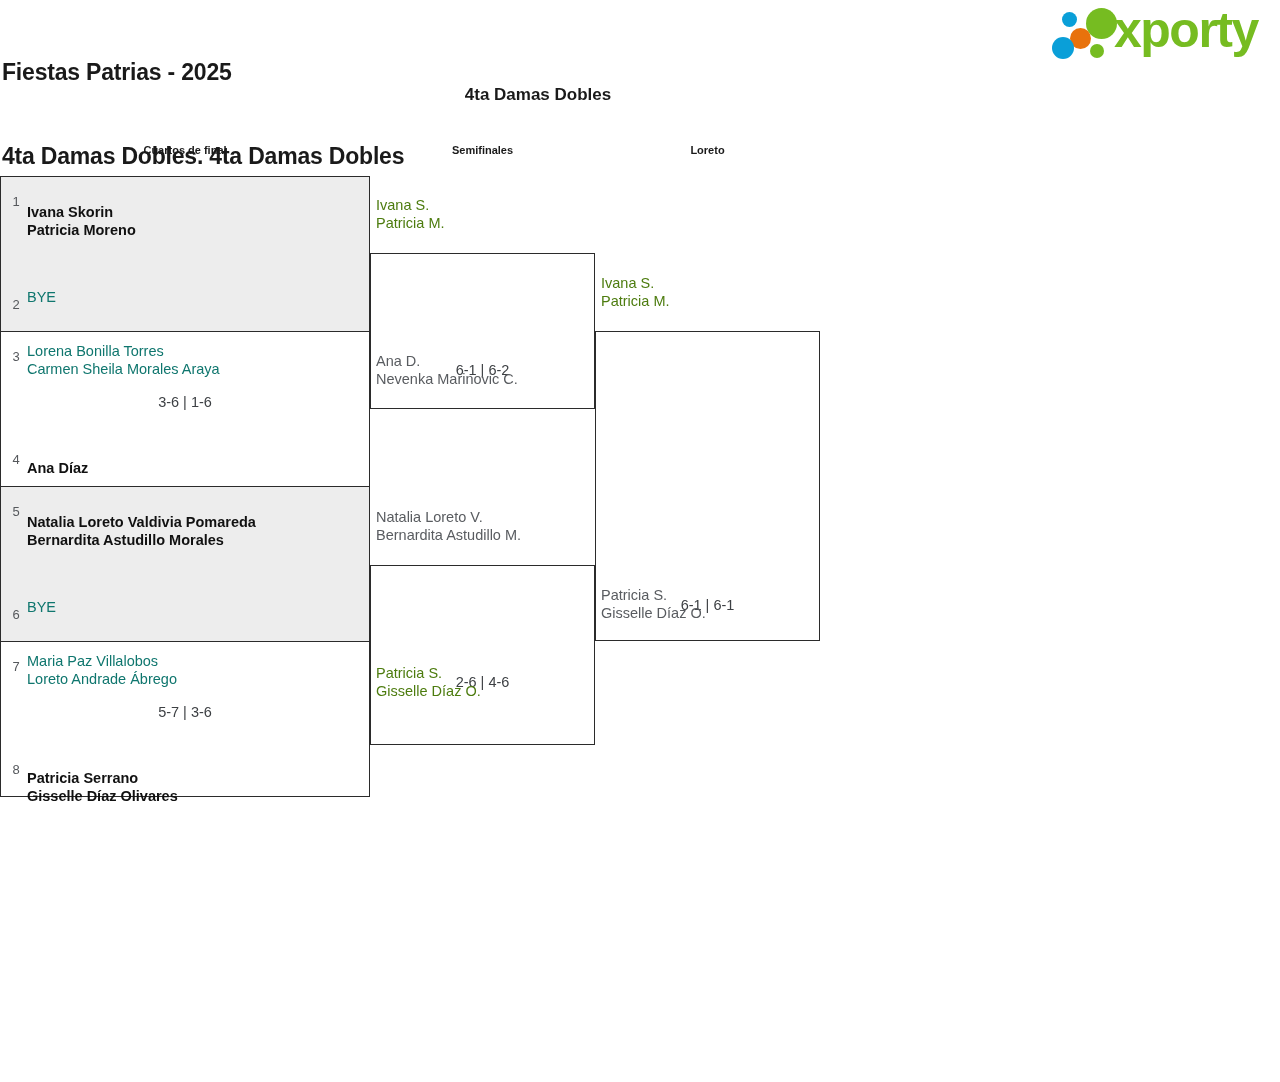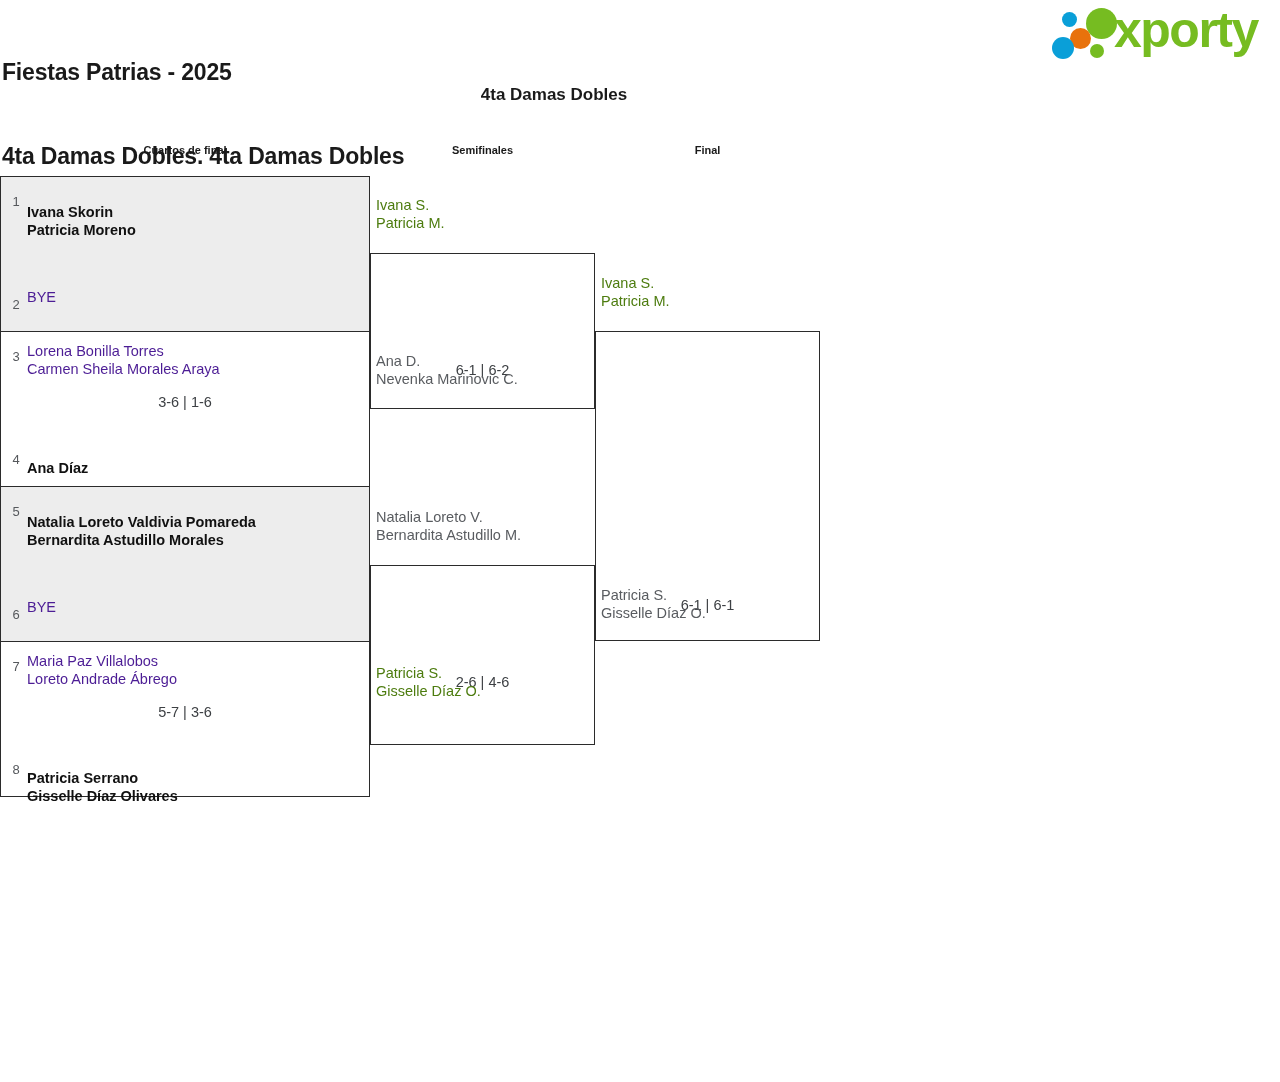--- a/index.html
+++ b/index.html
@@ -58,21 +58,21 @@
     font-size: 50px;
     font-weight: bold;
     color: #76bc21;
     letter-spacing: -1.5px;
     line-height: 58px;
   }
 
   
   #bracket-title {
     position: absolute;
-    left: 16px; top: 85px;
+    left: 0; top: 85px;
     width: 1076px;
     text-align: center;
     font-size: 17px;
     font-weight: bold;
   }
   .round-header {
     position: absolute;
     font-size: 11px;
     font-weight: bold;
     text-align: center;
@@ -105,21 +105,21 @@
     text-align: center;
     font-size: 13px;
     color: #55585c;
   }
   .team {
     position: absolute;
     left: 26px;
     right: 6px;
     font-size: 14.5px;
     line-height: 18.4px;
-    color: #4c1d95;
+    color: #0f766e;
   }
   .team.winner { color: #111111; font-weight: bold; margin-top: 16px; }
   .team .ln { display: block; white-space: nowrap; overflow: hidden; }
   .team.bye .ln { font-size: 14.5px; }
 
   .score {
     position: absolute;
     left: 0; right: 0;
     text-align: center;
     font-size: 14.5px;
@@ -169,21 +169,21 @@
     </div>
     <div id="brand-wordmark">xporty</div>
   </div>
 
 </div>
 
 <div id="bracket-title">4ta Damas Dobles</div>
 
 <div class="round-header" id="round-header-0">Cuartos de final</div>
 <div class="round-header" id="round-header-1">Semifinales</div>
-<div class="round-header" id="round-header-2">Final</div>
+<div class="round-header" id="round-header-2">Loreto</div>
 
 <div id="bracket">
 
   <div class="match r1 shaded" style="top:0px;">
     <div class="seed seed-top">1</div>
     <div class="team team-top winner">
       <span class="ln">Ivana Skorin</span>
       <span class="ln">Patricia Moreno</span>
     </div>
     <div class="seed seed-bot">2</div>

